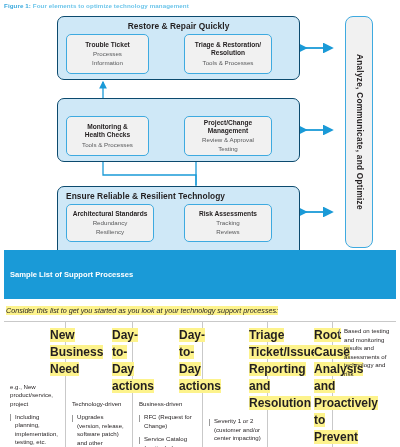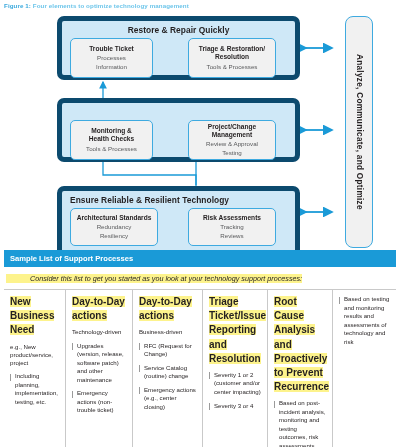--- a/index.html
+++ b/index.html
@@ -11,21 +11,21 @@
   .caption{
     position:absolute;left:4px;top:2px;
     font-size:6.2px;font-weight:bold;color:#6cc5ea;letter-spacing:.1px;
   }
   .caption .cap-lead{color:#3aa9dd;}
 
   
   .diagram{position:absolute;left:0;top:12px;width:400px;height:230px;}
 
   .band{
-    position:absolute;background:#cfe8f7;border:5px solid #0c4a6e;
+    position:absolute;background:#cfe8f7;border:1px solid #0c4a6e;
     border-radius:7px;box-sizing:border-box;
   }
   .band-title{
     position:absolute;top:4px;width:100%;text-align:center;
     font-size:8.4px;font-weight:bold;color:#231f20;letter-spacing:.05px;
   }
   .band-title.left{text-align:left;left:8px;width:auto;}
 
   .card{
     position:absolute;background:#f1f1f1;border:1px solid #3eaae0;
@@ -45,37 +45,38 @@
     writing-mode:vertical-rl;
     font-size:8.2px;font-weight:bold;color:#231f20;letter-spacing:.3px;
   }
 
   svg.conn{position:absolute;left:0;top:0;width:400px;height:230px;overflow:visible;}
 
   
   .section{position:absolute;left:4px;top:250px;width:392px;}
   .sec-head{
     background:#1a9ad7;color:#ffffff;font-size:7.6px;font-weight:bold;
-    padding:4px 6px;box-sizing:border-box;
+    padding:20px 6px;box-sizing:border-box;
   }
   .sec-intro{
     font-size:7.2px;font-style:italic;color:#231f20;
-    margin:6px 0 6px 2px;display:inline-block;padding-left:24px;
+    margin:6px 0 6px 2px;display:inline-block;
   }
   .hl{background:#fdf38c;}
 
   .cols{display:flex;border-top:1px solid #c9c9c9;}
   .col{
     box-sizing:border-box;padding:5px 6px 0 6px;
     border-right:1px solid #c9c9c9;min-height:148px;
   }
   .col:last-child{border-right:none;}
   .col-head{
-    font-size:10px;font-weight:bold;line-height:1.42;color:#231f20;
+    font-size:12px;font-weight:bold;line-height:1.42;color:#231f20;
     margin-bottom:5px;
+    margin-left:40px;
   }
   .col-head span{background:#fdf38c;}
   .col-sub{font-size:6.1px;color:#231f20;line-height:1.35;margin-bottom:5px;}
   .bullets{margin:0;padding:0;list-style:none;}
   .bullets li{
     font-size:6.1px;color:#231f20;line-height:1.4;
     padding-left:5px;position:relative;margin-bottom:5px;
   }
   .bullets li:before{
     content:"";position:absolute;left:0;top:1.5px;

